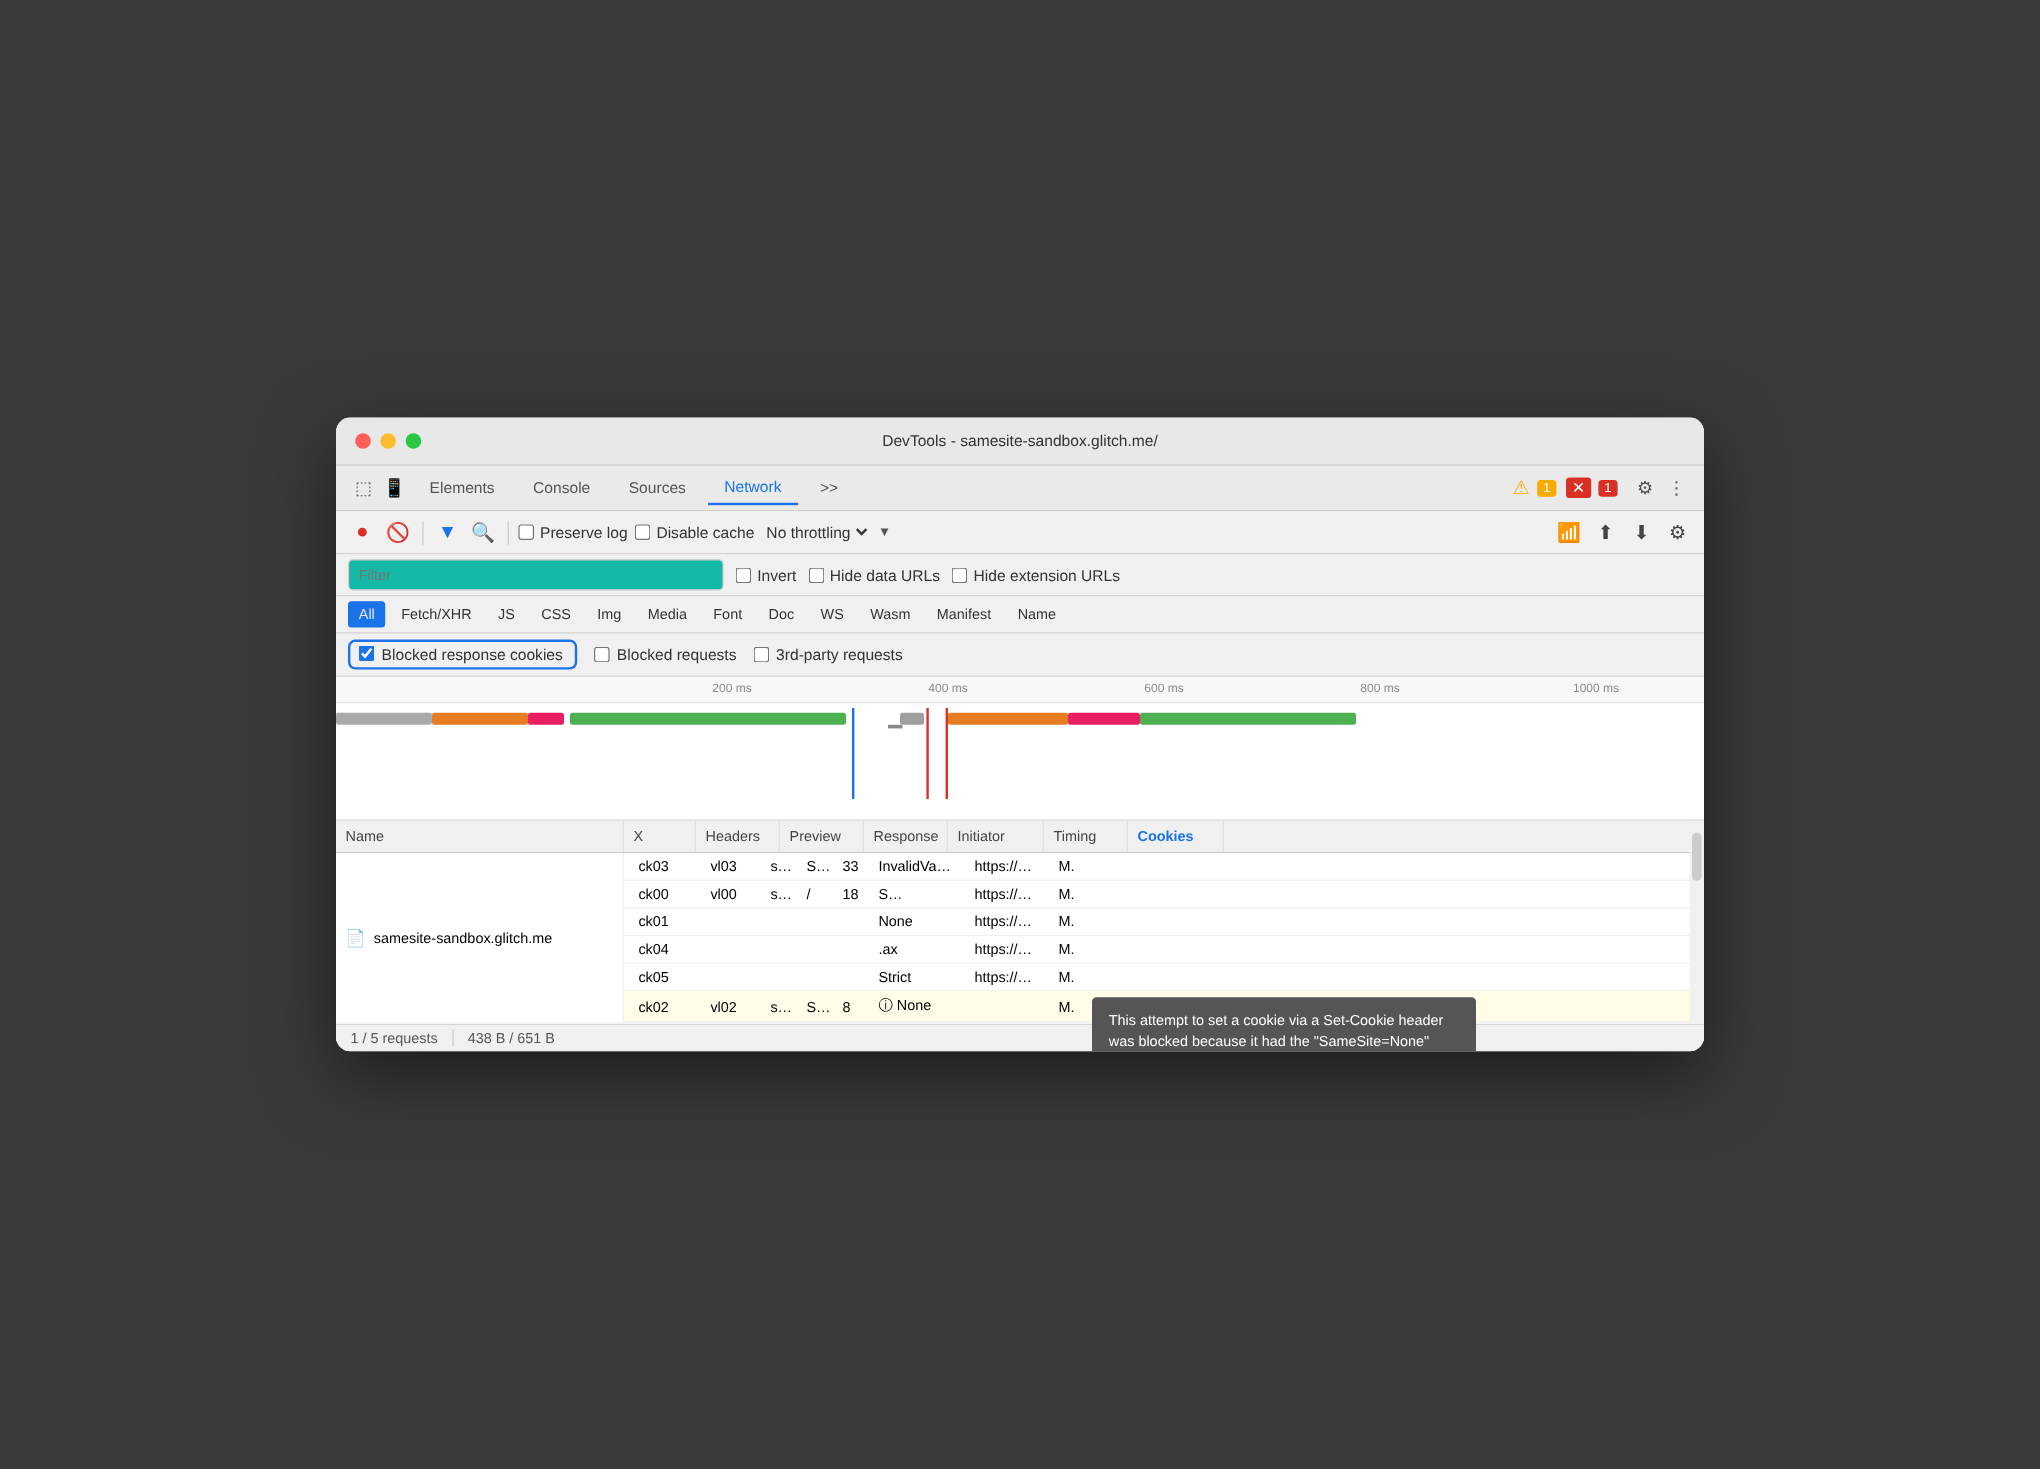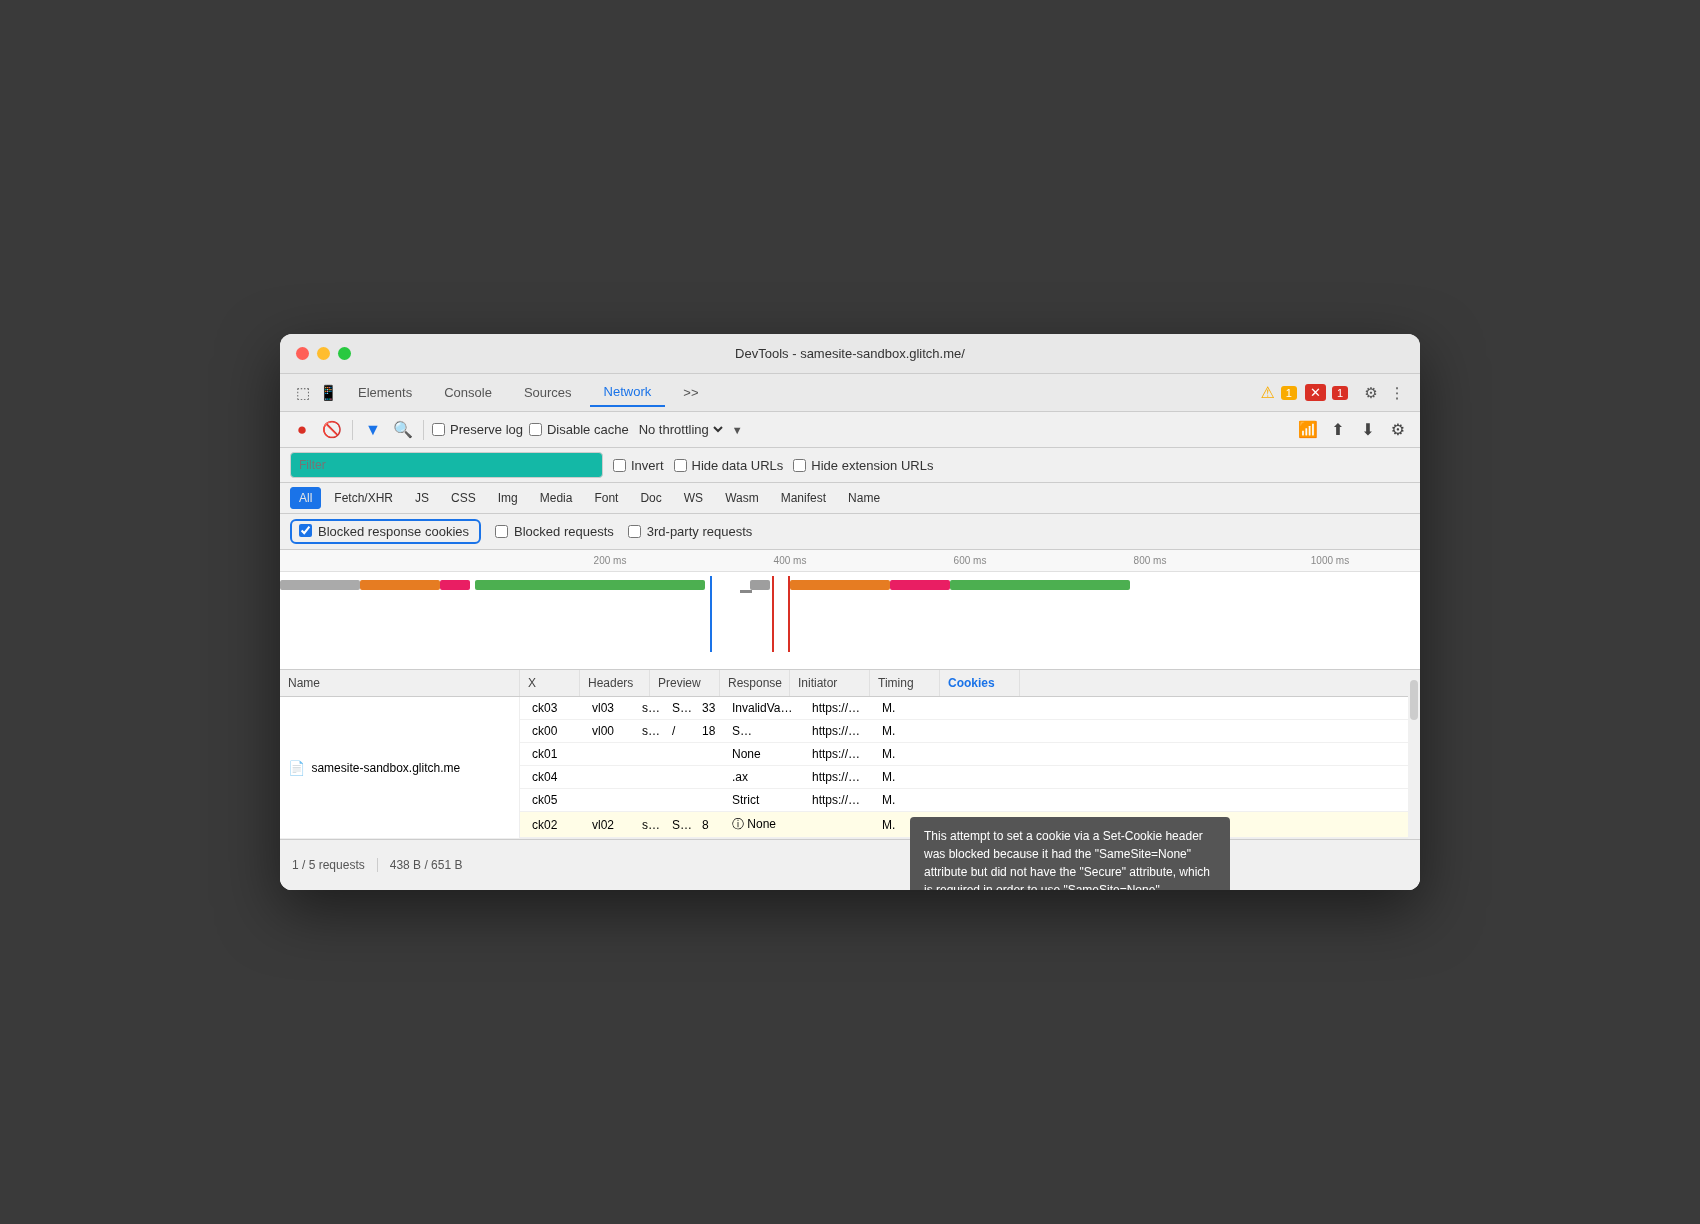--- a/index.html
+++ b/index.html
@@ -301,21 +301,21 @@
     .cookie-cell {
       padding: 0 4px;
       white-space: nowrap;
       overflow: hidden;
       text-overflow: ellipsis;
     }
     
     .status-bar {
       background: #f0f0f0;
       border-top: 1px solid #ccc;
-      padding: 18px 12px;
+      padding: 4px 12px;
       font-size: 12px;
       color: #555;
       display: flex;
       align-items: center;
       gap: 12px;
     }
     .status-divider {
       width: 1px;
       height: 14px;
       background: #ccc;

